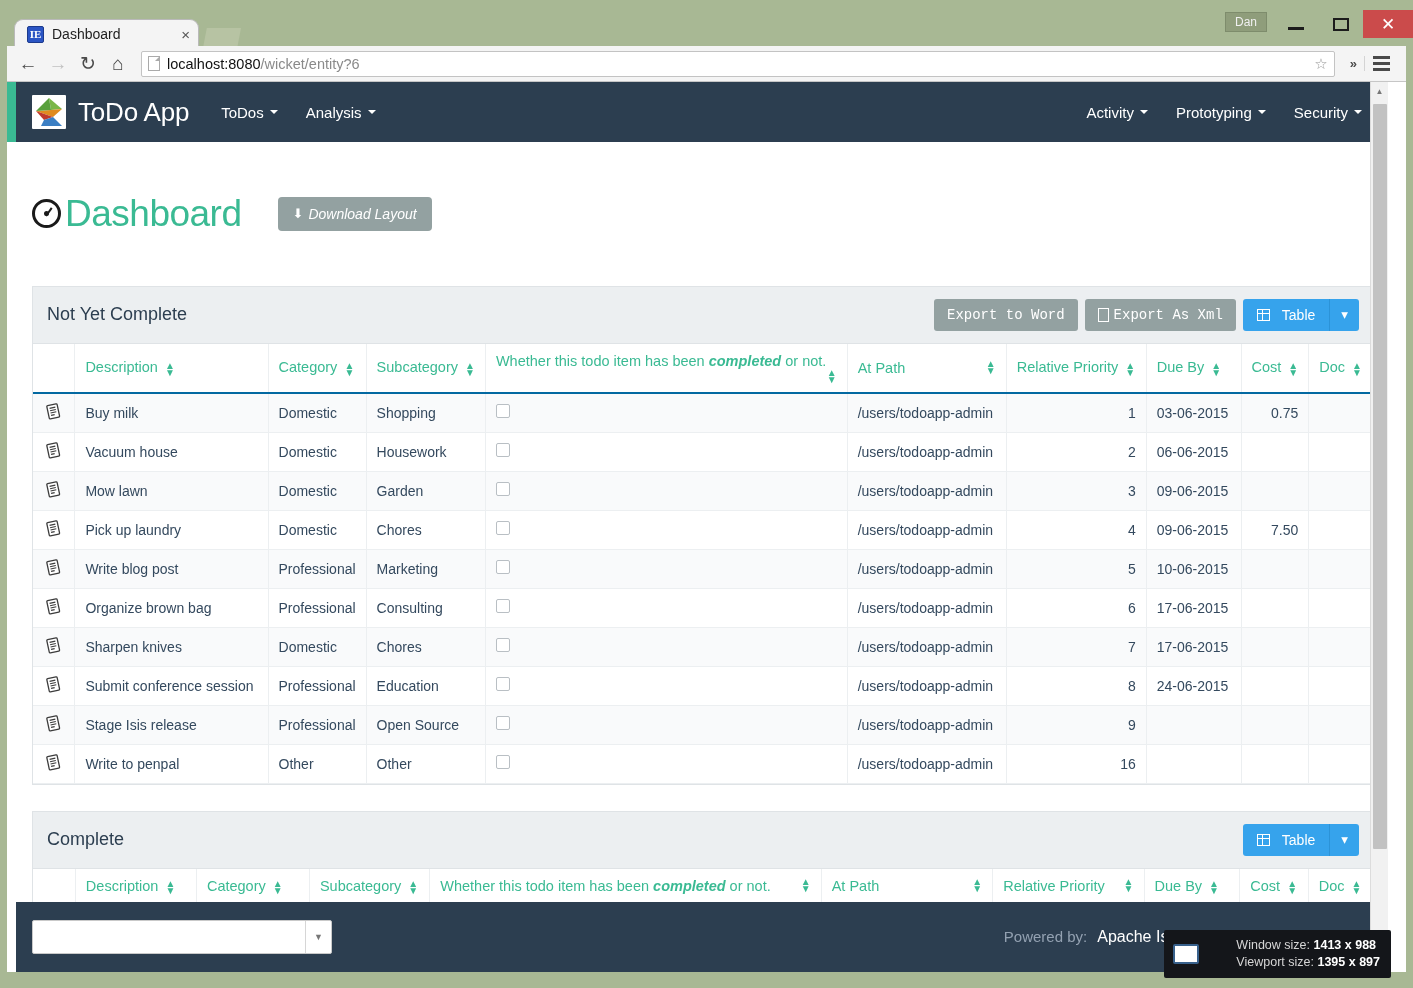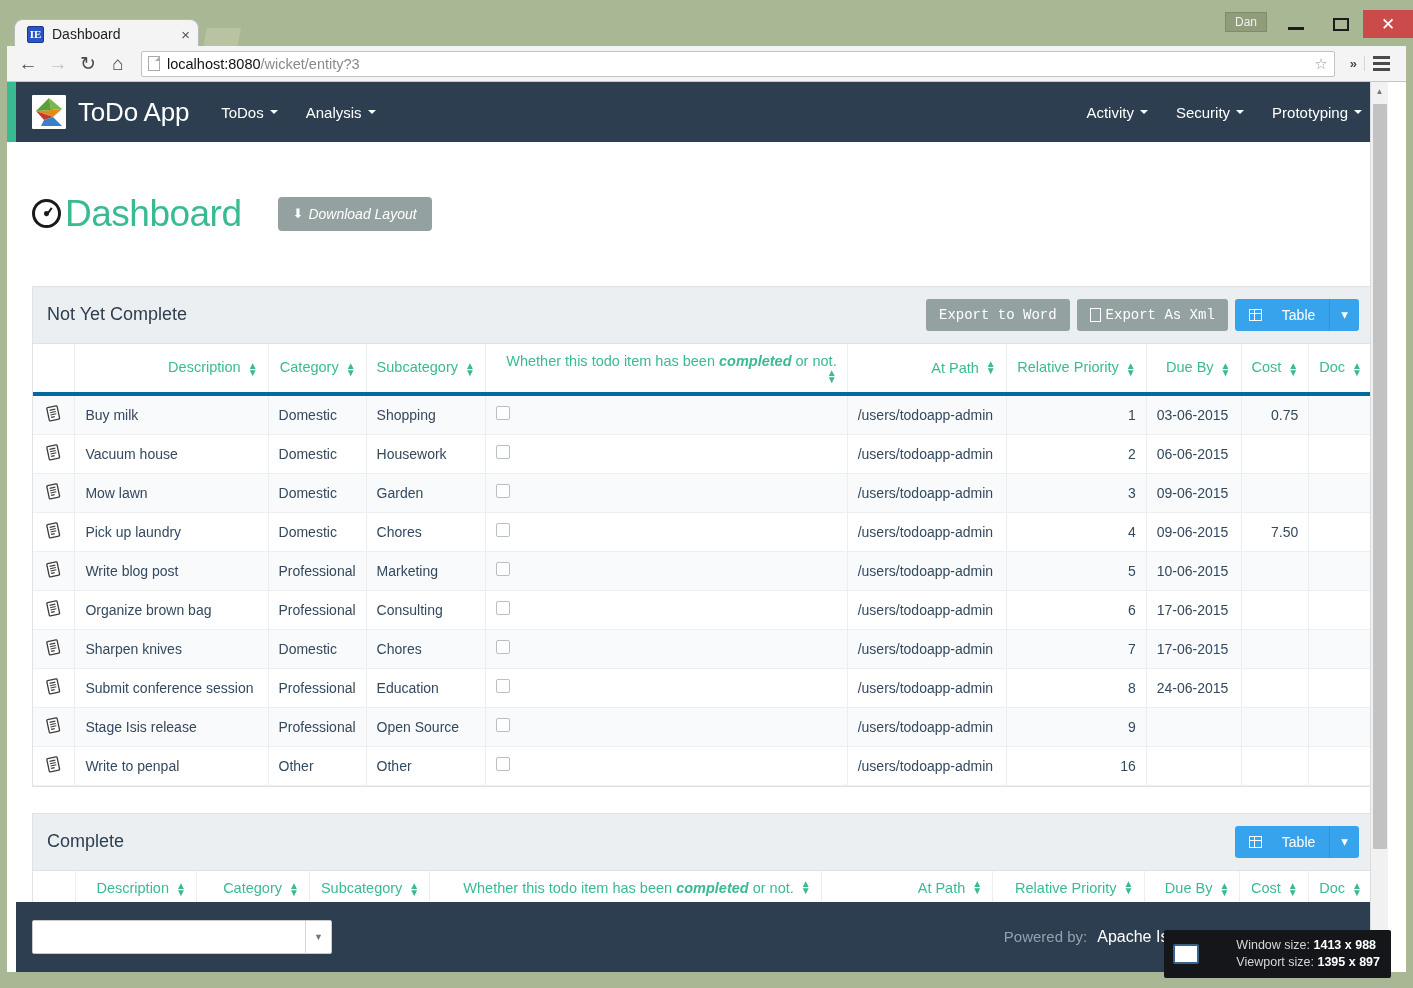--- a/index.html
+++ b/index.html
@@ -133,37 +133,37 @@
   .panel-title { font-size: 18px; color: #2c3e50; font-weight: normal; }
   .panel-actions { margin-left: auto; display: flex; gap: 7px; align-items: center; }
   .btn-grey {
     background: #93a1a1; color: #fff; border: none; padding: 8px 13px; font-size: 14px;
     border-radius: 3px; cursor: pointer; display: inline-flex; align-items: center; gap: 5px;
     font-family: Liberation Mono, monospace;
   }
   .xml-glyph { display:inline-block; width:11px; height:14px; border:1px solid #fff; position: relative; }
   .btn-blue {
     background: #36a3ec; color: #fff; border: none; padding: 8px 14px; font-size: 14px;
-    border-radius: 3px 0 0 3px; cursor: pointer; display: inline-flex; align-items: center; gap: 20px;
+    border-radius: 3px 0 0 3px; cursor: pointer; display: inline-flex; align-items: center; gap: 12px;
     font-family: "Liberation Sans", sans-serif;
   }
   .btn-blue-caret {
     background: #36a3ec; color: #fff; border: none; border-left: 1px solid #2b93d8;
     padding: 8px 11px; border-radius: 0 3px 3px 0; cursor: pointer;
   }
   .table-glyph { display:inline-block; width:13px; height:12px; border:1.5px solid #fff; position: relative; }
   .table-glyph::before { content:""; position:absolute; left:0; top:3px; width:100%; height:1.5px; background:#fff; }
   .table-glyph::after { content:""; position:absolute; left:4px; top:0; width:1.5px; height:100%; background:#fff; }
   .btn-group { display: flex; }
 
   
   table.grid { width: 100%; border-collapse: collapse; font-size: 14px; }
   table.grid th {
-    color: #3aba93; font-weight: normal; text-align: right; padding: 9px 10px;
-    border-bottom: 4px solid #0369a1; border-right: 1px solid #eceff1; white-space: nowrap;
+    color: #3aba93; font-weight: normal; text-align: left; padding: 9px 10px;
+    border-bottom: 2px solid #0369a1; border-right: 1px solid #eceff1; white-space: nowrap;
     vertical-align: middle; font-size: 14.5px;
   }
   table.grid th.th-icon { border-right: 1px solid #eceff1; width: 42px; }
   table.grid td {
     padding: 9px 10px; border-bottom: 1px solid #eceff1; border-right: 1px solid #eceff1;
     color: #34495e; vertical-align: middle;
   }
   table.grid tbody tr:nth-child(odd) td { background: #f9fafb; }
   table.grid tbody tr:nth-child(even) td { background: #ffffff; }
   .sort-ico {
@@ -265,21 +265,21 @@
     </div>
   </div>
 
   <div id="browser-toolbar">
     <div class="nav-ico">←</div>
     <div class="nav-ico disabled">→</div>
     <div class="nav-ico">↻</div>
     <div class="nav-ico">⌂</div>
     <div id="urlbar">
       <span id="url-pageicon"></span>
-      <span id="url-text"><b>localhost:8080</b><span>/wicket/entity?3</span></span>
+      <span id="url-text"><b>localhost:8080</b><span>/wicket/entity?6</span></span>
       <span style="margin-left:auto" id="url-star">☆</span>
     </div>
     <div id="tb-chevrons">»</div>
     <div id="tb-menu">
         <span></span>
         <span></span>
         <span></span>
       </div>
   </div>
 
@@ -310,25 +310,25 @@
               <span>Analysis</span>
               <span class="caret"></span>
             </div>
         </div>
         <div id="nav-right">
           <div class="nav-link">
               <span>Activity</span>
               <span class="caret"></span>
             </div>
           <div class="nav-link">
-              <span>Security</span>
+              <span>Prototyping</span>
               <span class="caret"></span>
             </div>
           <div class="nav-link">
-              <span>Prototyping</span>
+              <span>Security</span>
               <span class="caret"></span>
             </div>
         </div>
       </div>
 
       <div id="content">
 
         <div id="page-header">
           <span id="dash-icon"></span>
           <h1 id="page-title">Dashboard</h1>

